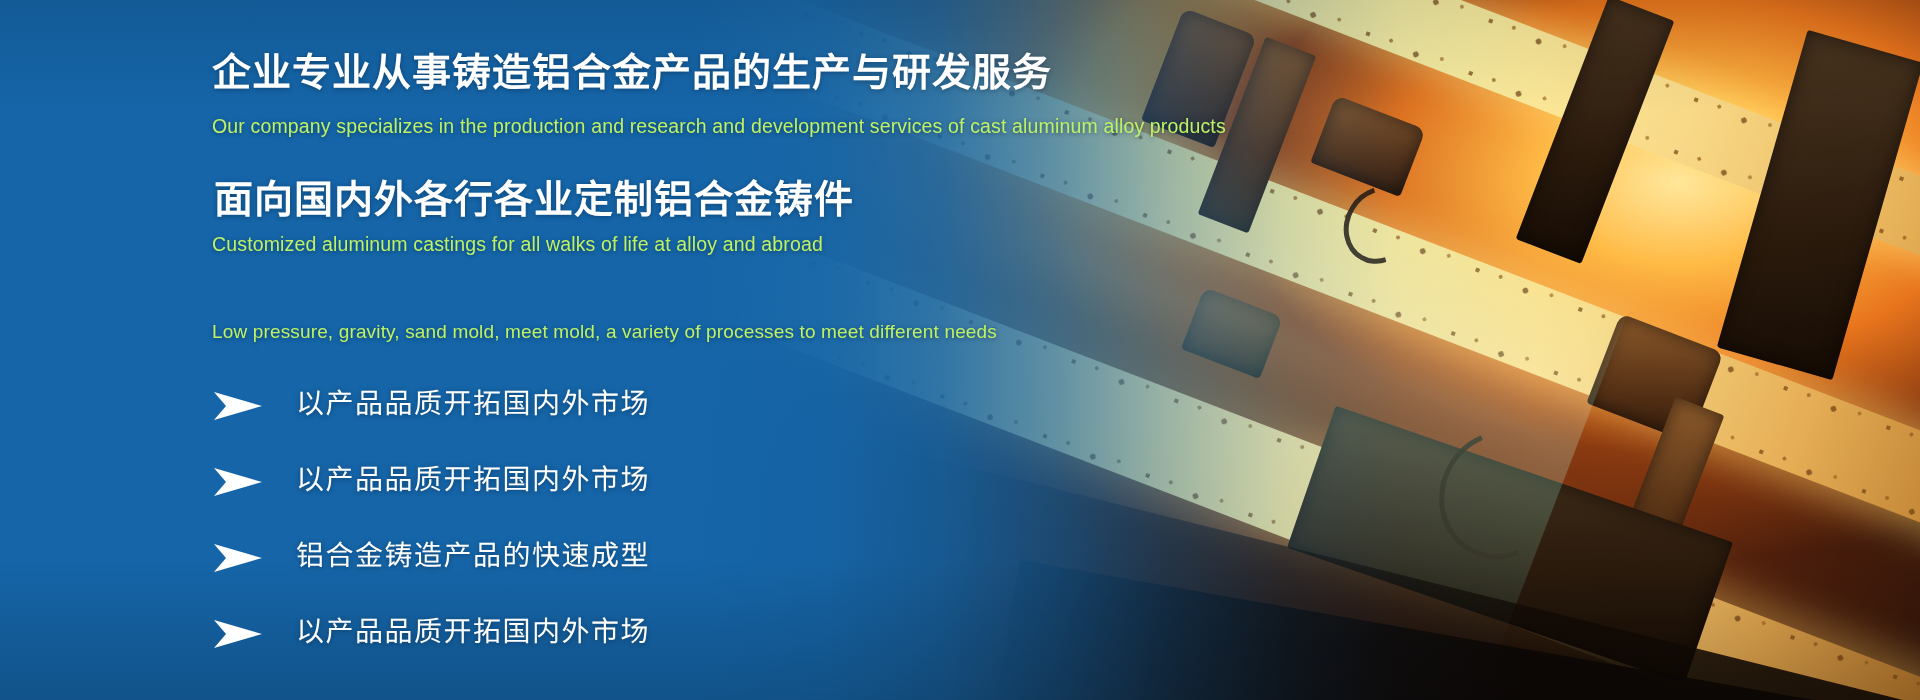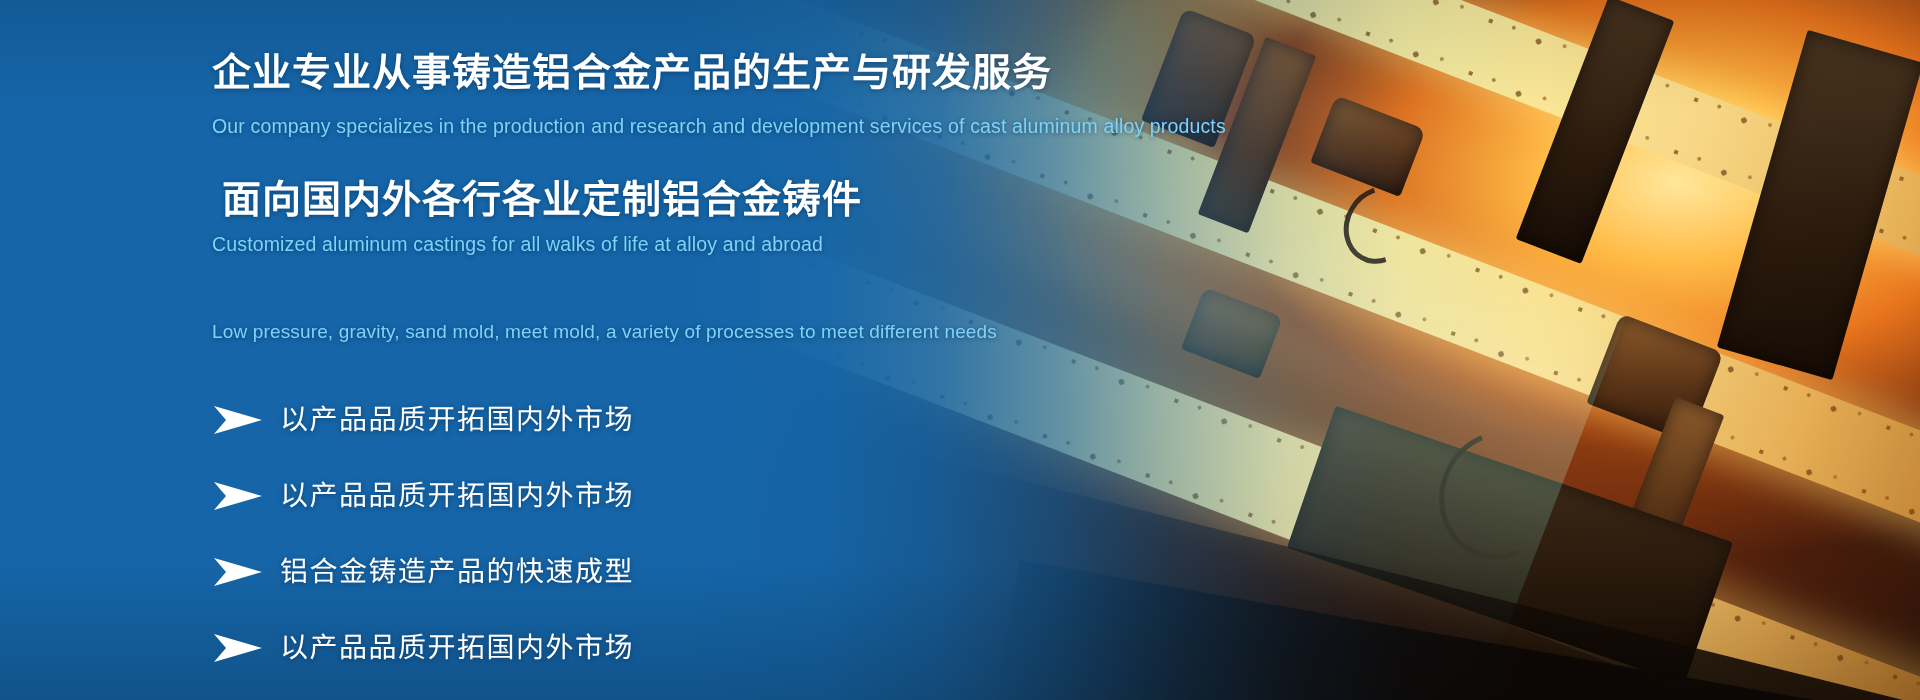--- a/index.html
+++ b/index.html
@@ -186,29 +186,29 @@
   .headline {
     color: #ffffff;
     font-size: 39px;
     font-weight: 700;
     letter-spacing: 1px;
     line-height: 1.16;
     text-shadow: 0 1px 5px rgba(4,30,55,0.45);
     white-space: nowrap;
   }
   .headline.h1 { position: absolute; top: 50px; left: 0; }
-  .headline.h2 { position: absolute; top: 177px; left: 10px; }
+  .headline.h2 { position: absolute; top: 177px; left: 2px; }
   .headline.h3 {
     position: absolute; top: 262px; left: 0;
     font-size: 37px;
     letter-spacing: 2px;
   }
 
   .subline {
-    color: #7dd3fc;
+    color: #bef264;
     font-size: 19.5px;
     font-weight: 400;
     letter-spacing: 0.15px;
     line-height: 1.3;
     white-space: nowrap;
     text-shadow: 0 1px 4px rgba(4,30,55,0.5);
   }
   .subline.s1 { position: absolute; top: 114px; left: 0; }
   .subline.s2 { position: absolute; top: 232px; left: 0; }
   .subline.s3 { position: absolute; top: 320px; left: 0; font-size: 19px; }
@@ -218,23 +218,23 @@
     position: absolute;
     top: 390px;
     left: 0;
     width: 700px;
     list-style: none;
     margin: 0;
     padding: 0;
   }
   .bullet-item {
     display: flex;
-    align-items: center;
     height: 60px;
     margin-bottom: 16px;
+    gap: 16px;
   }
   .bullet-item:last-child { margin-bottom: 0; }
 
   .arrow-icon {
     flex: 0 0 auto;
     width: 52px;
     height: 32px;
     margin-right: 16px;
     display: block;
   }

